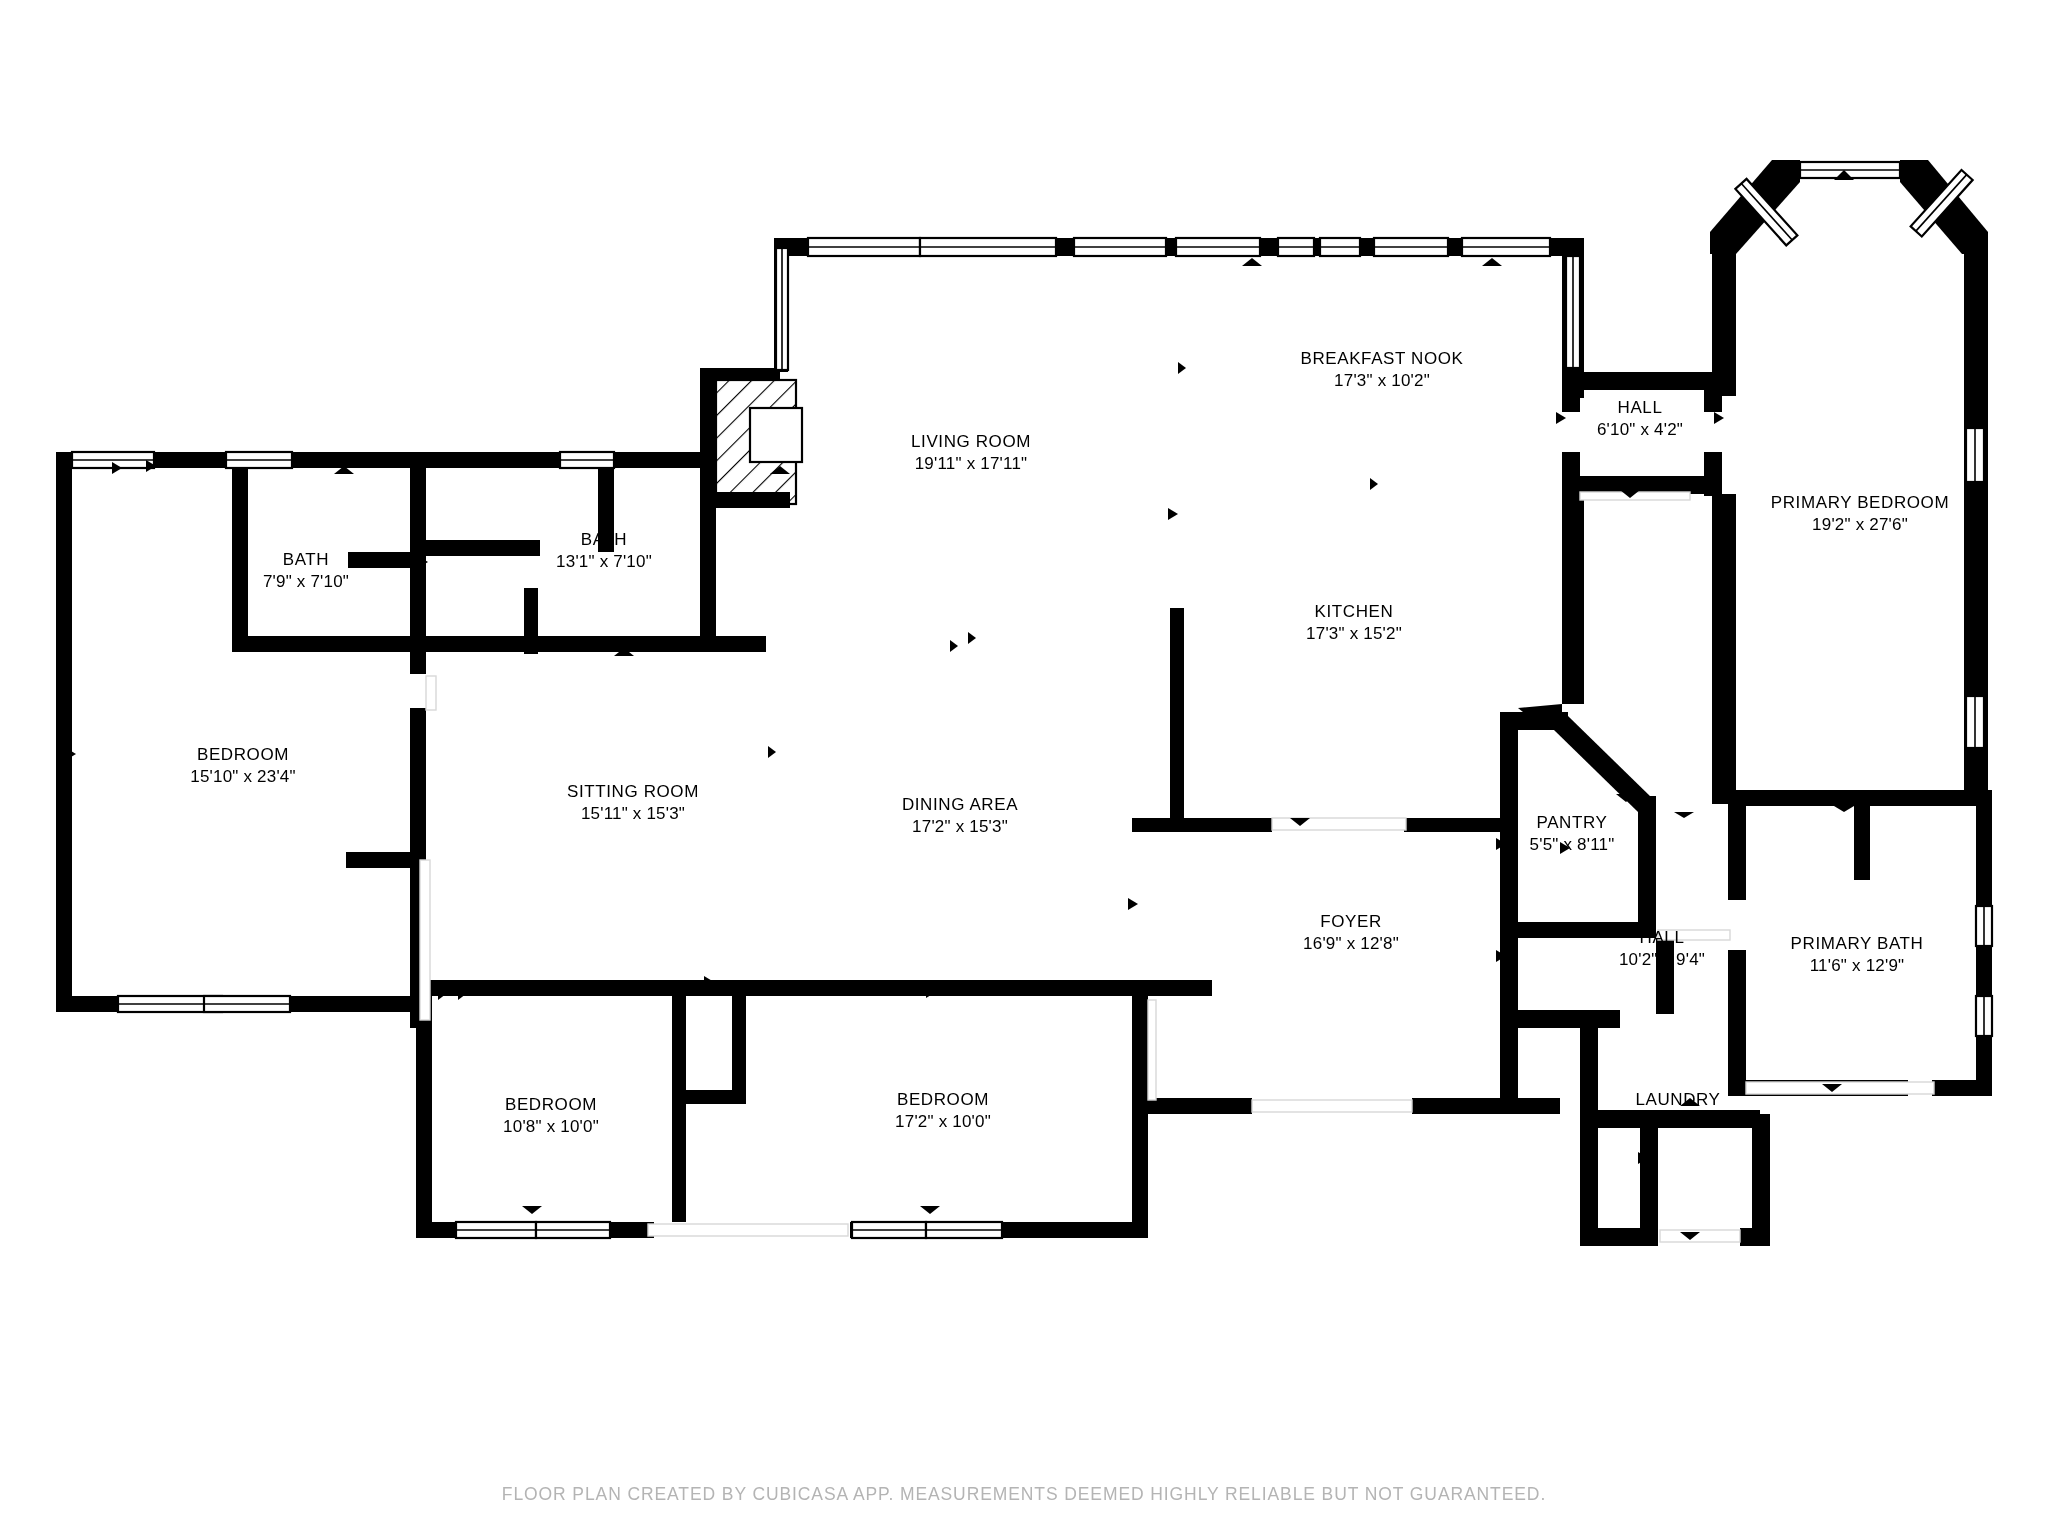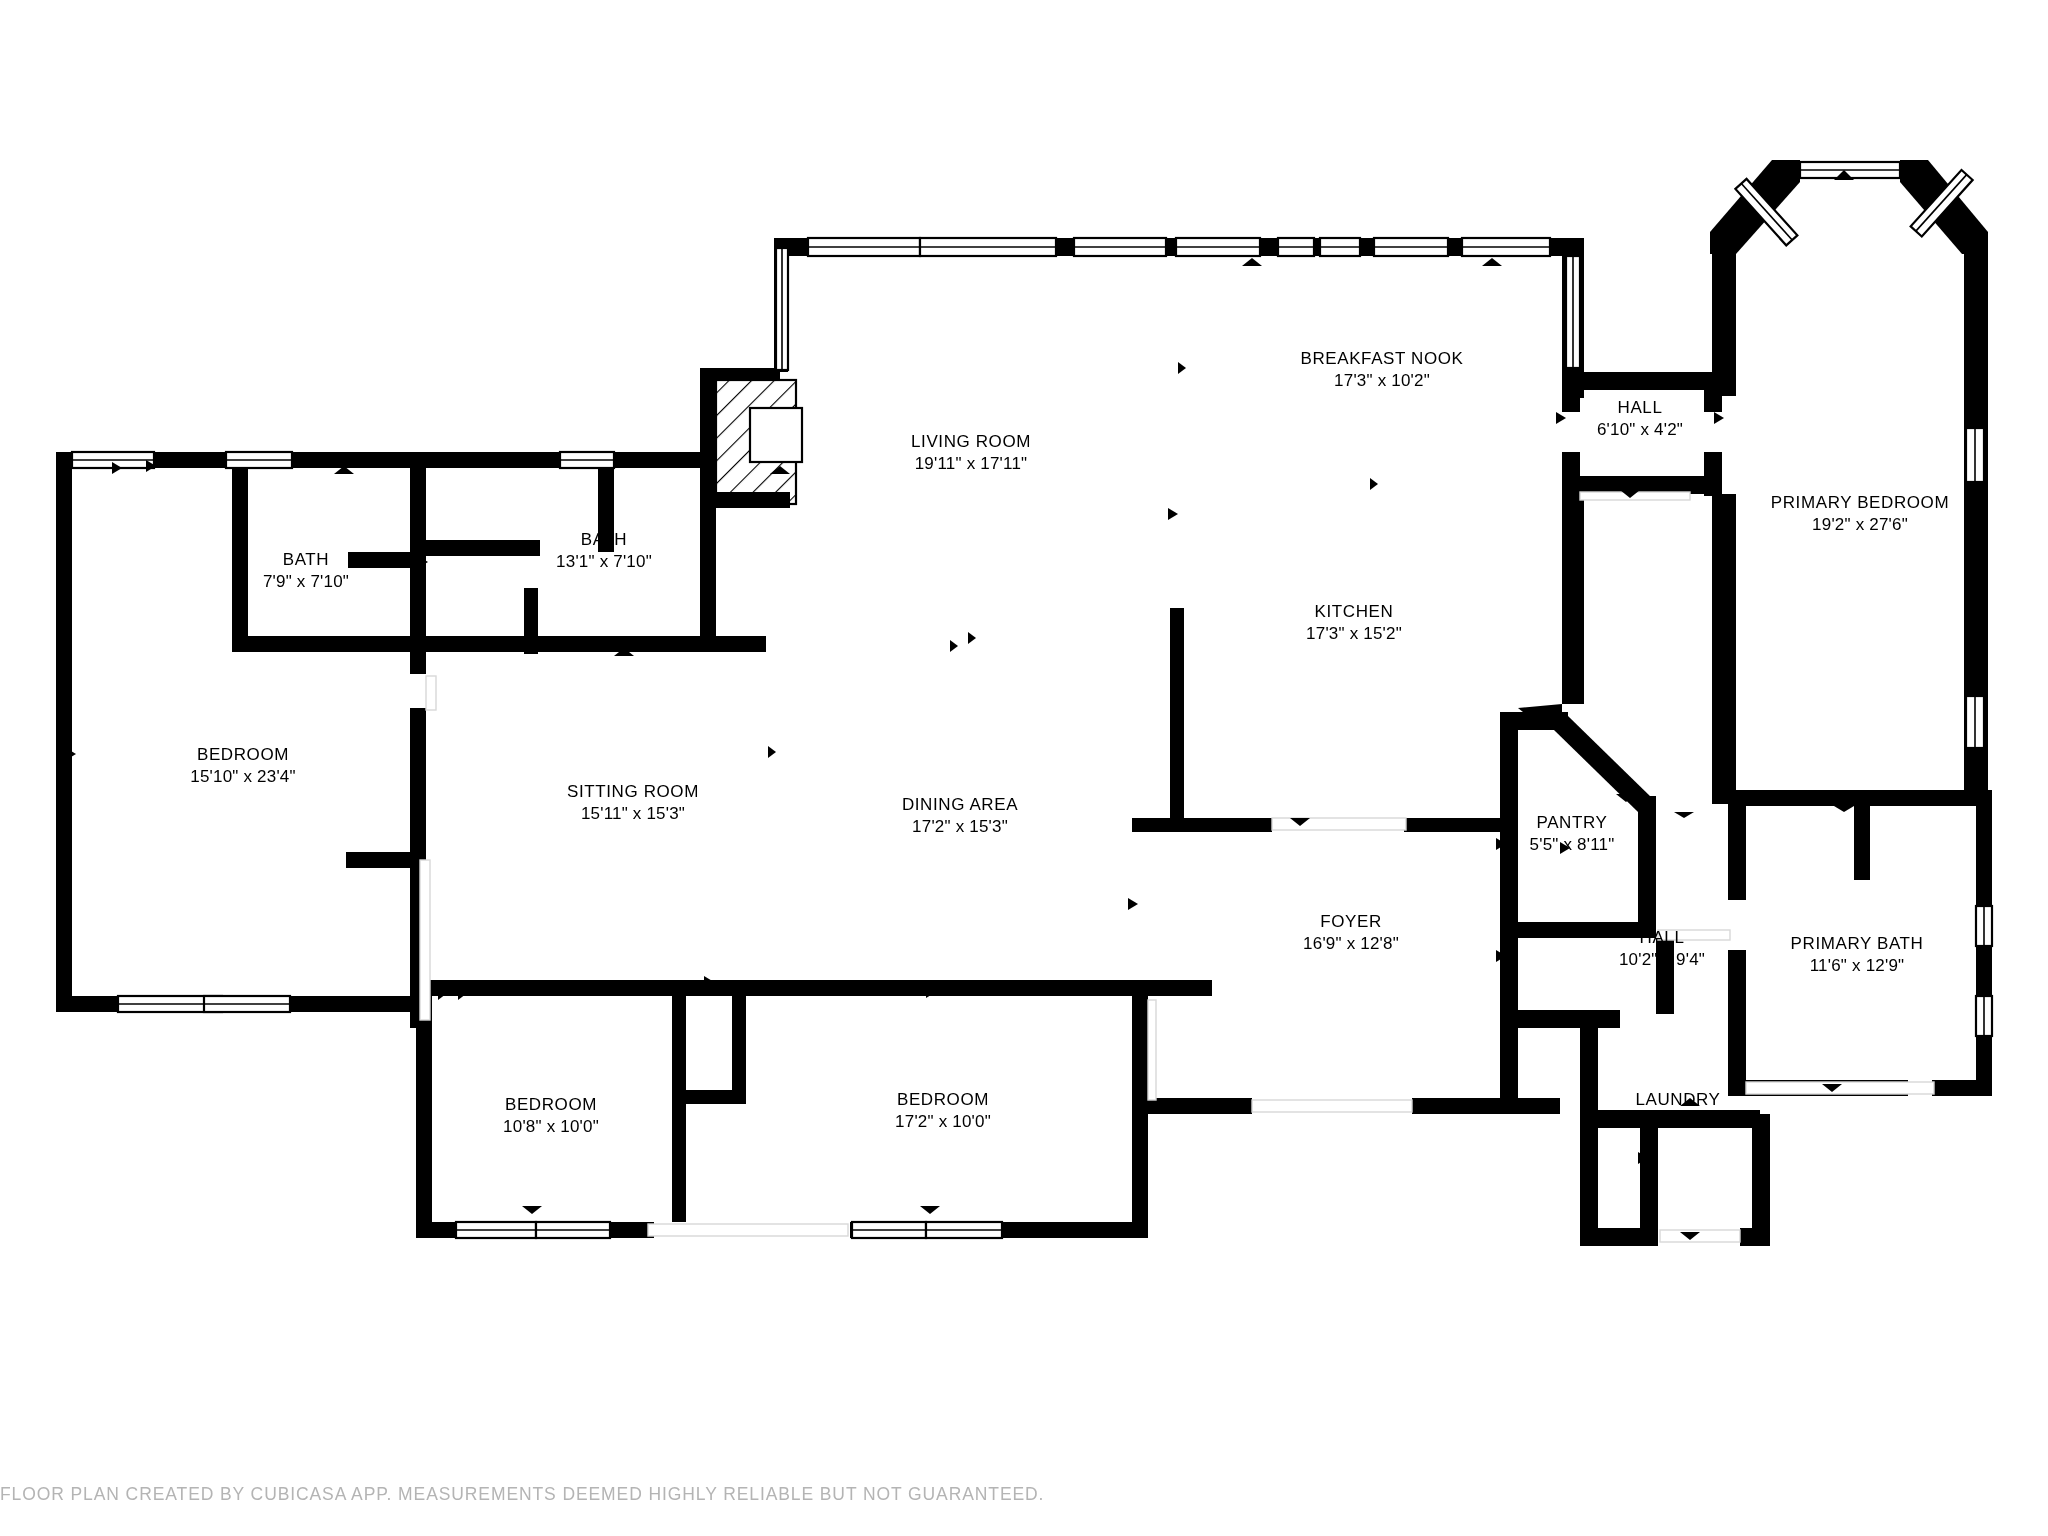--- a/index.html
+++ b/index.html
@@ -45,21 +45,21 @@
   }
   .rm-dim {
     font-size: 17px;
     letter-spacing: 0.2px;
   }
   #footer-note {
     position: absolute;
     left: 0;
     top: 1484px;
     width: 2048px;
-    text-align: left;
+    text-align: center;
     font-family: "Liberation Sans", sans-serif;
     font-size: 17.5px;
     letter-spacing: 0.9px;
     color: #b4b4b4;
     white-space: nowrap;
   }
 </style>
 </head>
 <body>
 

